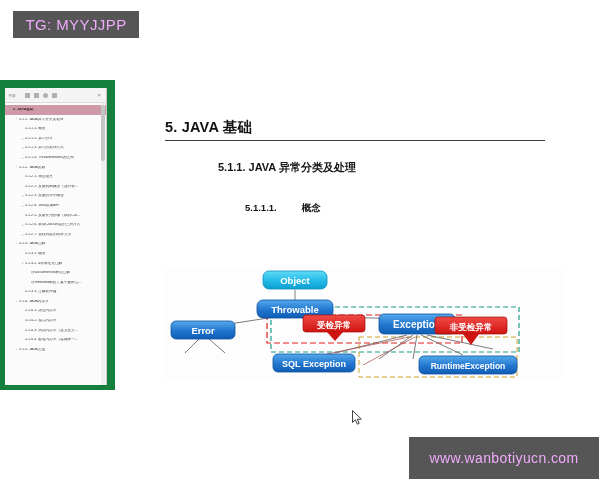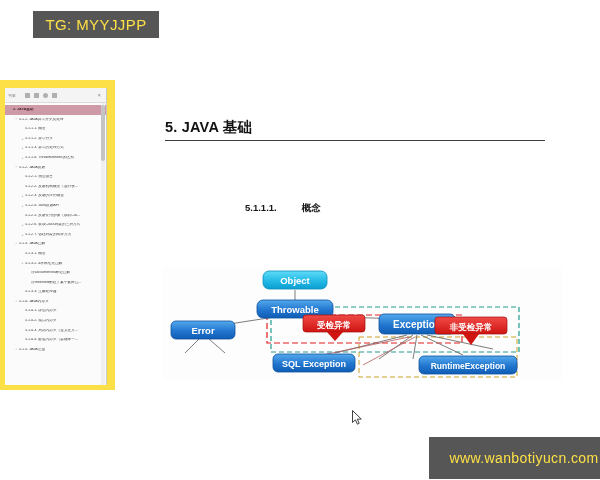--- a/index.html
+++ b/index.html
@@ -12,27 +12,26 @@
     background: #ffffff;
     font-family: "Liberation Sans", sans-serif;
     overflow: hidden;
     position: relative;
   }
 
   
   .wm-badge {
     position: absolute;
     background: #565656;
-    color: #fde047;
+    color: #f0abfc;
     font-family: "Liberation Sans", sans-serif;
     letter-spacing: 0.4px;
     display: flex;
     align-items: center;
     justify-content: center;
-    margin-left: 20px;
   }
   #wm-top {
     left: 13px;
     top: 11px;
     width: 126px;
     height: 27px;
     font-size: 15px;
   }
   #wm-bottom {
     left: 409px;
@@ -42,21 +41,21 @@
     font-size: 14px;
   }
 
   
   #reader {
     position: absolute;
     left: 0px;
     top: 80px;
     width: 600px;
     height: 310px;
-    background: #fde047;
+    background: #15803d;
   }
 
   
   #outline-panel {
     position: absolute;
     left: 5px;
     top: 8px;
     width: 102px;
     height: 297px;
     background: #fbfbfb;
@@ -368,20 +367,21 @@
     <div id="outline-scrollbar">
       <div id="outline-thumb"></div>
     </div>
   </div>
 
   <div id="page">
 
     <div id="doc-h1">5. JAVA 基础</div>
     <div id="doc-h1-rule"></div>
 
+    <div id="doc-h2">5.1.1. JAVA 异常分类及处理</div>
 
     <div id="doc-h3">
       <span class="h3-num">5.1.1.1.</span><span>概念</span>
     </div>
 
 
     <div id="diagram">
       <svg width="400" height="112" viewBox="0 0 400 112" xmlns="http://www.w3.org/2000/svg">
         <defs>
           <linearGradient id="gcyan" x1="0" y1="0" x2="0" y2="1">

